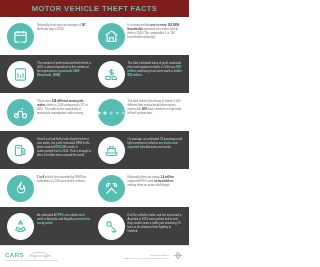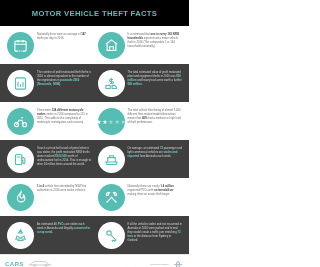--- a/index.html
+++ b/index.html
@@ -6,21 +6,21 @@
   body{
     width:189px;height:267px;overflow:hidden;
     background:#ffffff;
     font-family:"Liberation Sans","DejaVu Sans",sans-serif;
     -webkit-font-smoothing:antialiased;
   }
   .page{position:relative;width:189px;height:267px;}
 
   
   .header{
-    height:26px;background:#000000;
+    height:17px;background:#7f1d1d;
     display:flex;align-items:center;justify-content:center;
   }
   .header .title{
     color:#5bbfb5;font-size:7.6px;font-weight:bold;
     letter-spacing:.35px;text-transform:uppercase;
     white-space:nowrap;
   }
 
   
   .band{display:flex;box-sizing:border-box;padding:5px 4px;}

